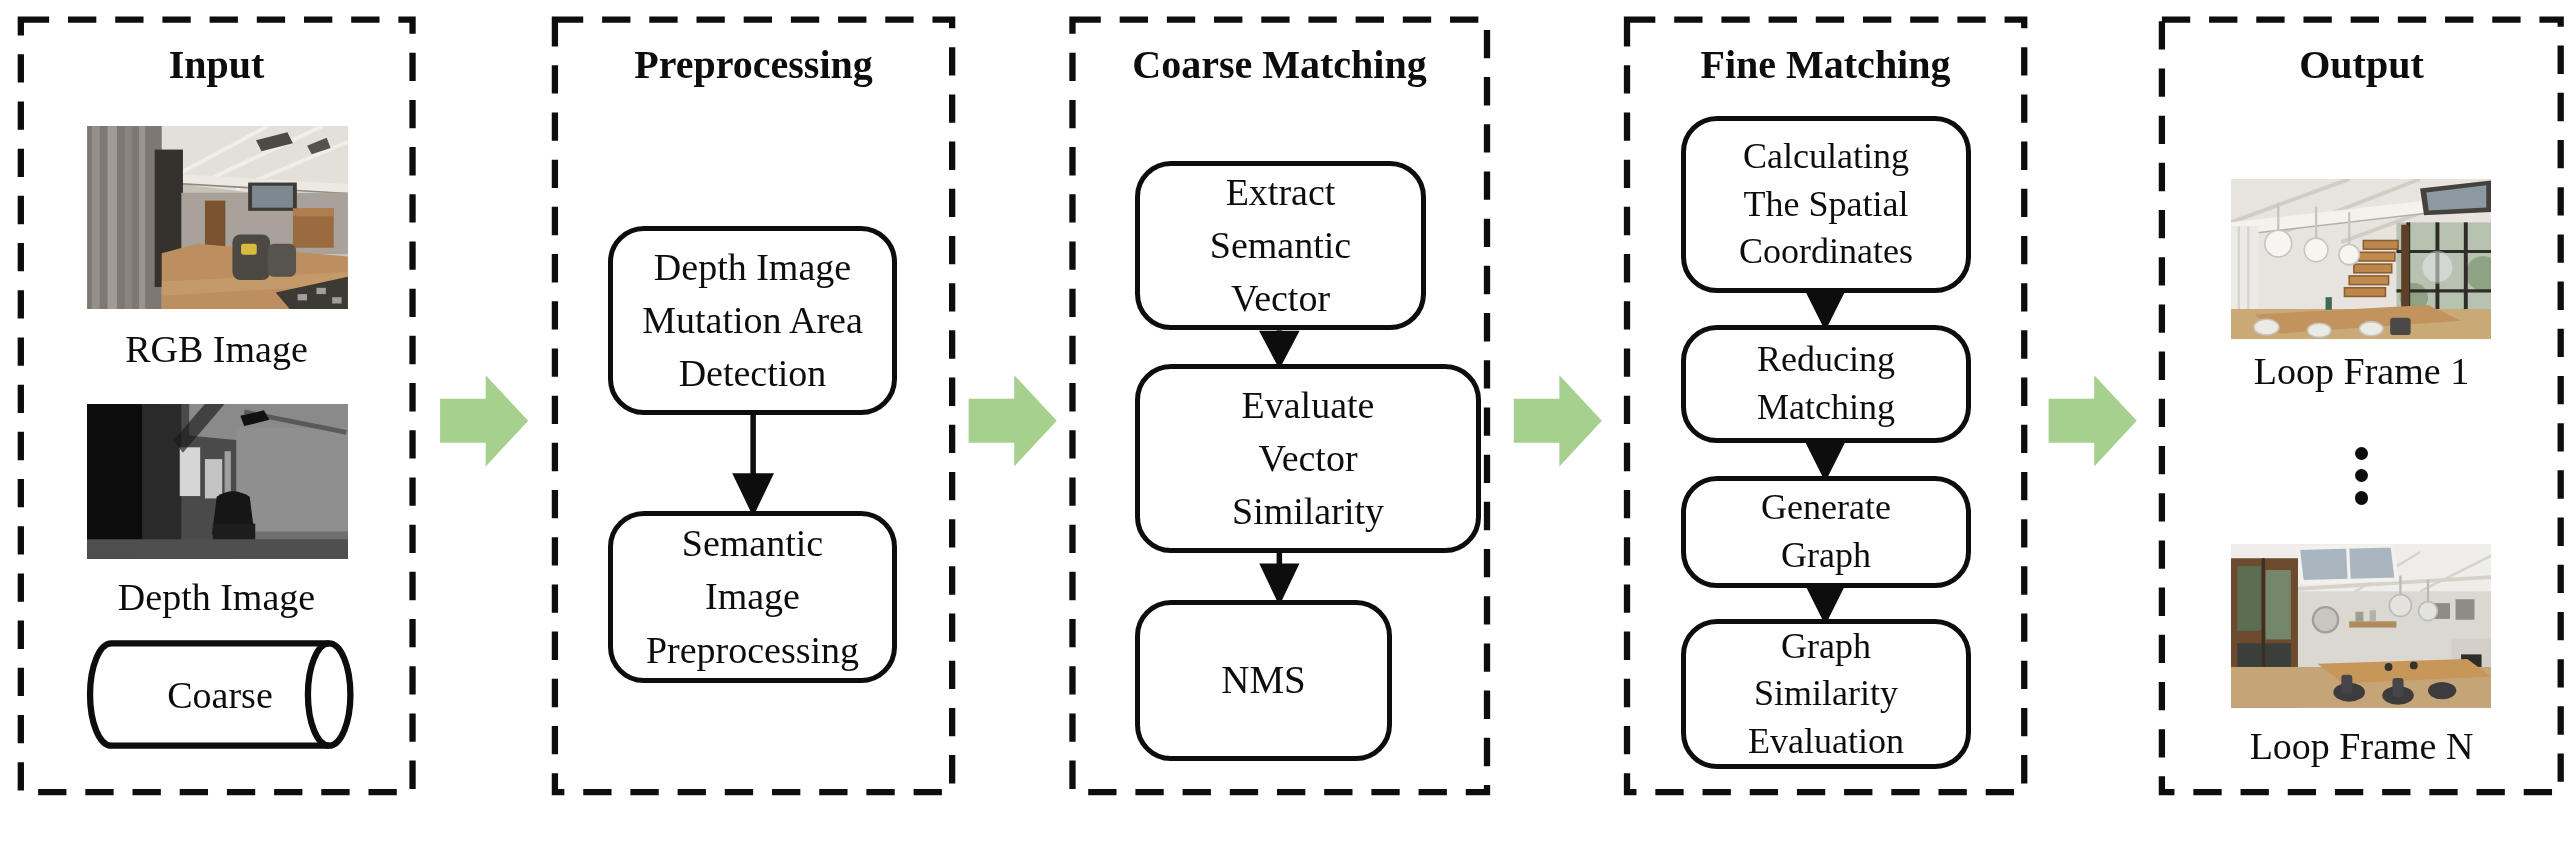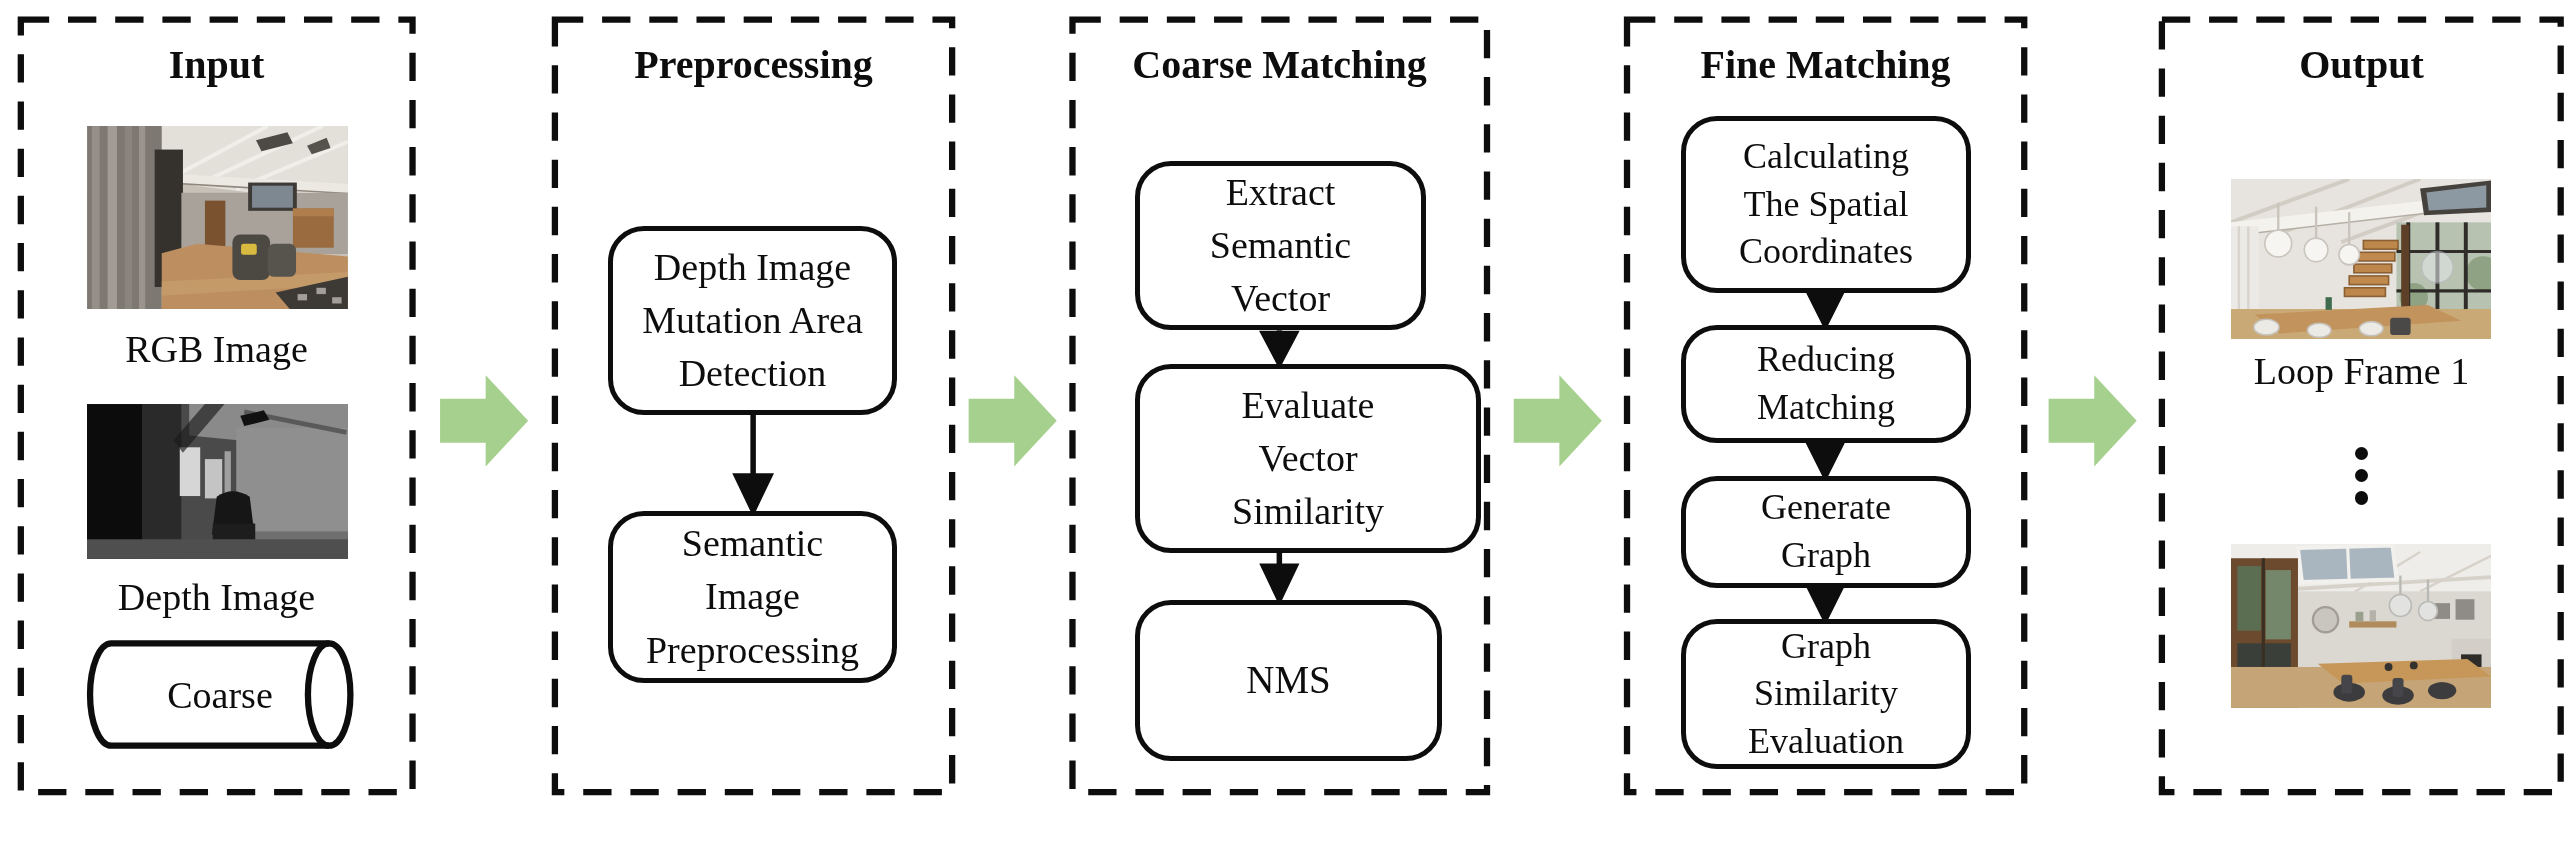--- a/index.html
+++ b/index.html
@@ -145,21 +145,21 @@
   <div class="abs flow-box" style="left:1135px;top:161px;width:291px;height:169px">
     <span class="txt">Extract
 Semantic
 Vector</span>
   </div>
   <div class="abs flow-box" style="left:1135px;top:364px;width:346px;height:189px">
     <span class="txt">Evaluate
 Vector
 Similarity</span>
   </div>
-  <div class="abs flow-box single" style="left:1135px;top:600px;width:307px;height:161px">
+  <div class="abs flow-box single" style="left:1135px;top:600px;width:257px;height:161px">
     <span class="txt">NMS</span>
   </div>
 
   <div class="abs stage-title" style="left:1627px;top:41px;width:397px">Fine Matching</div>
 
   <div class="abs flow-box compact" style="left:1681px;top:116px;width:290px;height:177px">
     <span class="txt">Calculating
 The Spatial
 Coordinates</span>
   </div>
@@ -257,15 +257,16 @@
     <rect x="0" y="156" width="330" height="52" fill="#c5a577"></rect>
     <polygon points="110,152 300,146 330,168 142,177" fill="#c69758"></polygon>
     <circle cx="200" cy="156" r="5" fill="#34322f"></circle>
     <circle cx="232" cy="154" r="5" fill="#34322f"></circle>
     <ellipse cx="150" cy="188" rx="20" ry="12" fill="#3c3c3e"></ellipse>
     <ellipse cx="212" cy="192" rx="20" ry="12" fill="#3c3c3e"></ellipse>
     <ellipse cx="268" cy="186" rx="18" ry="11" fill="#3c3c3e"></ellipse>
     <rect x="140" y="166" width="14" height="24" rx="4" fill="#45454a"></rect>
     <rect x="205" y="170" width="14" height="24" rx="4" fill="#45454a"></rect>
   </svg>
+  <div class="abs caption" style="left:2162px;top:724px;width:399px">Loop Frame N</div>
 
 </div>
 
 
 </body></html>

